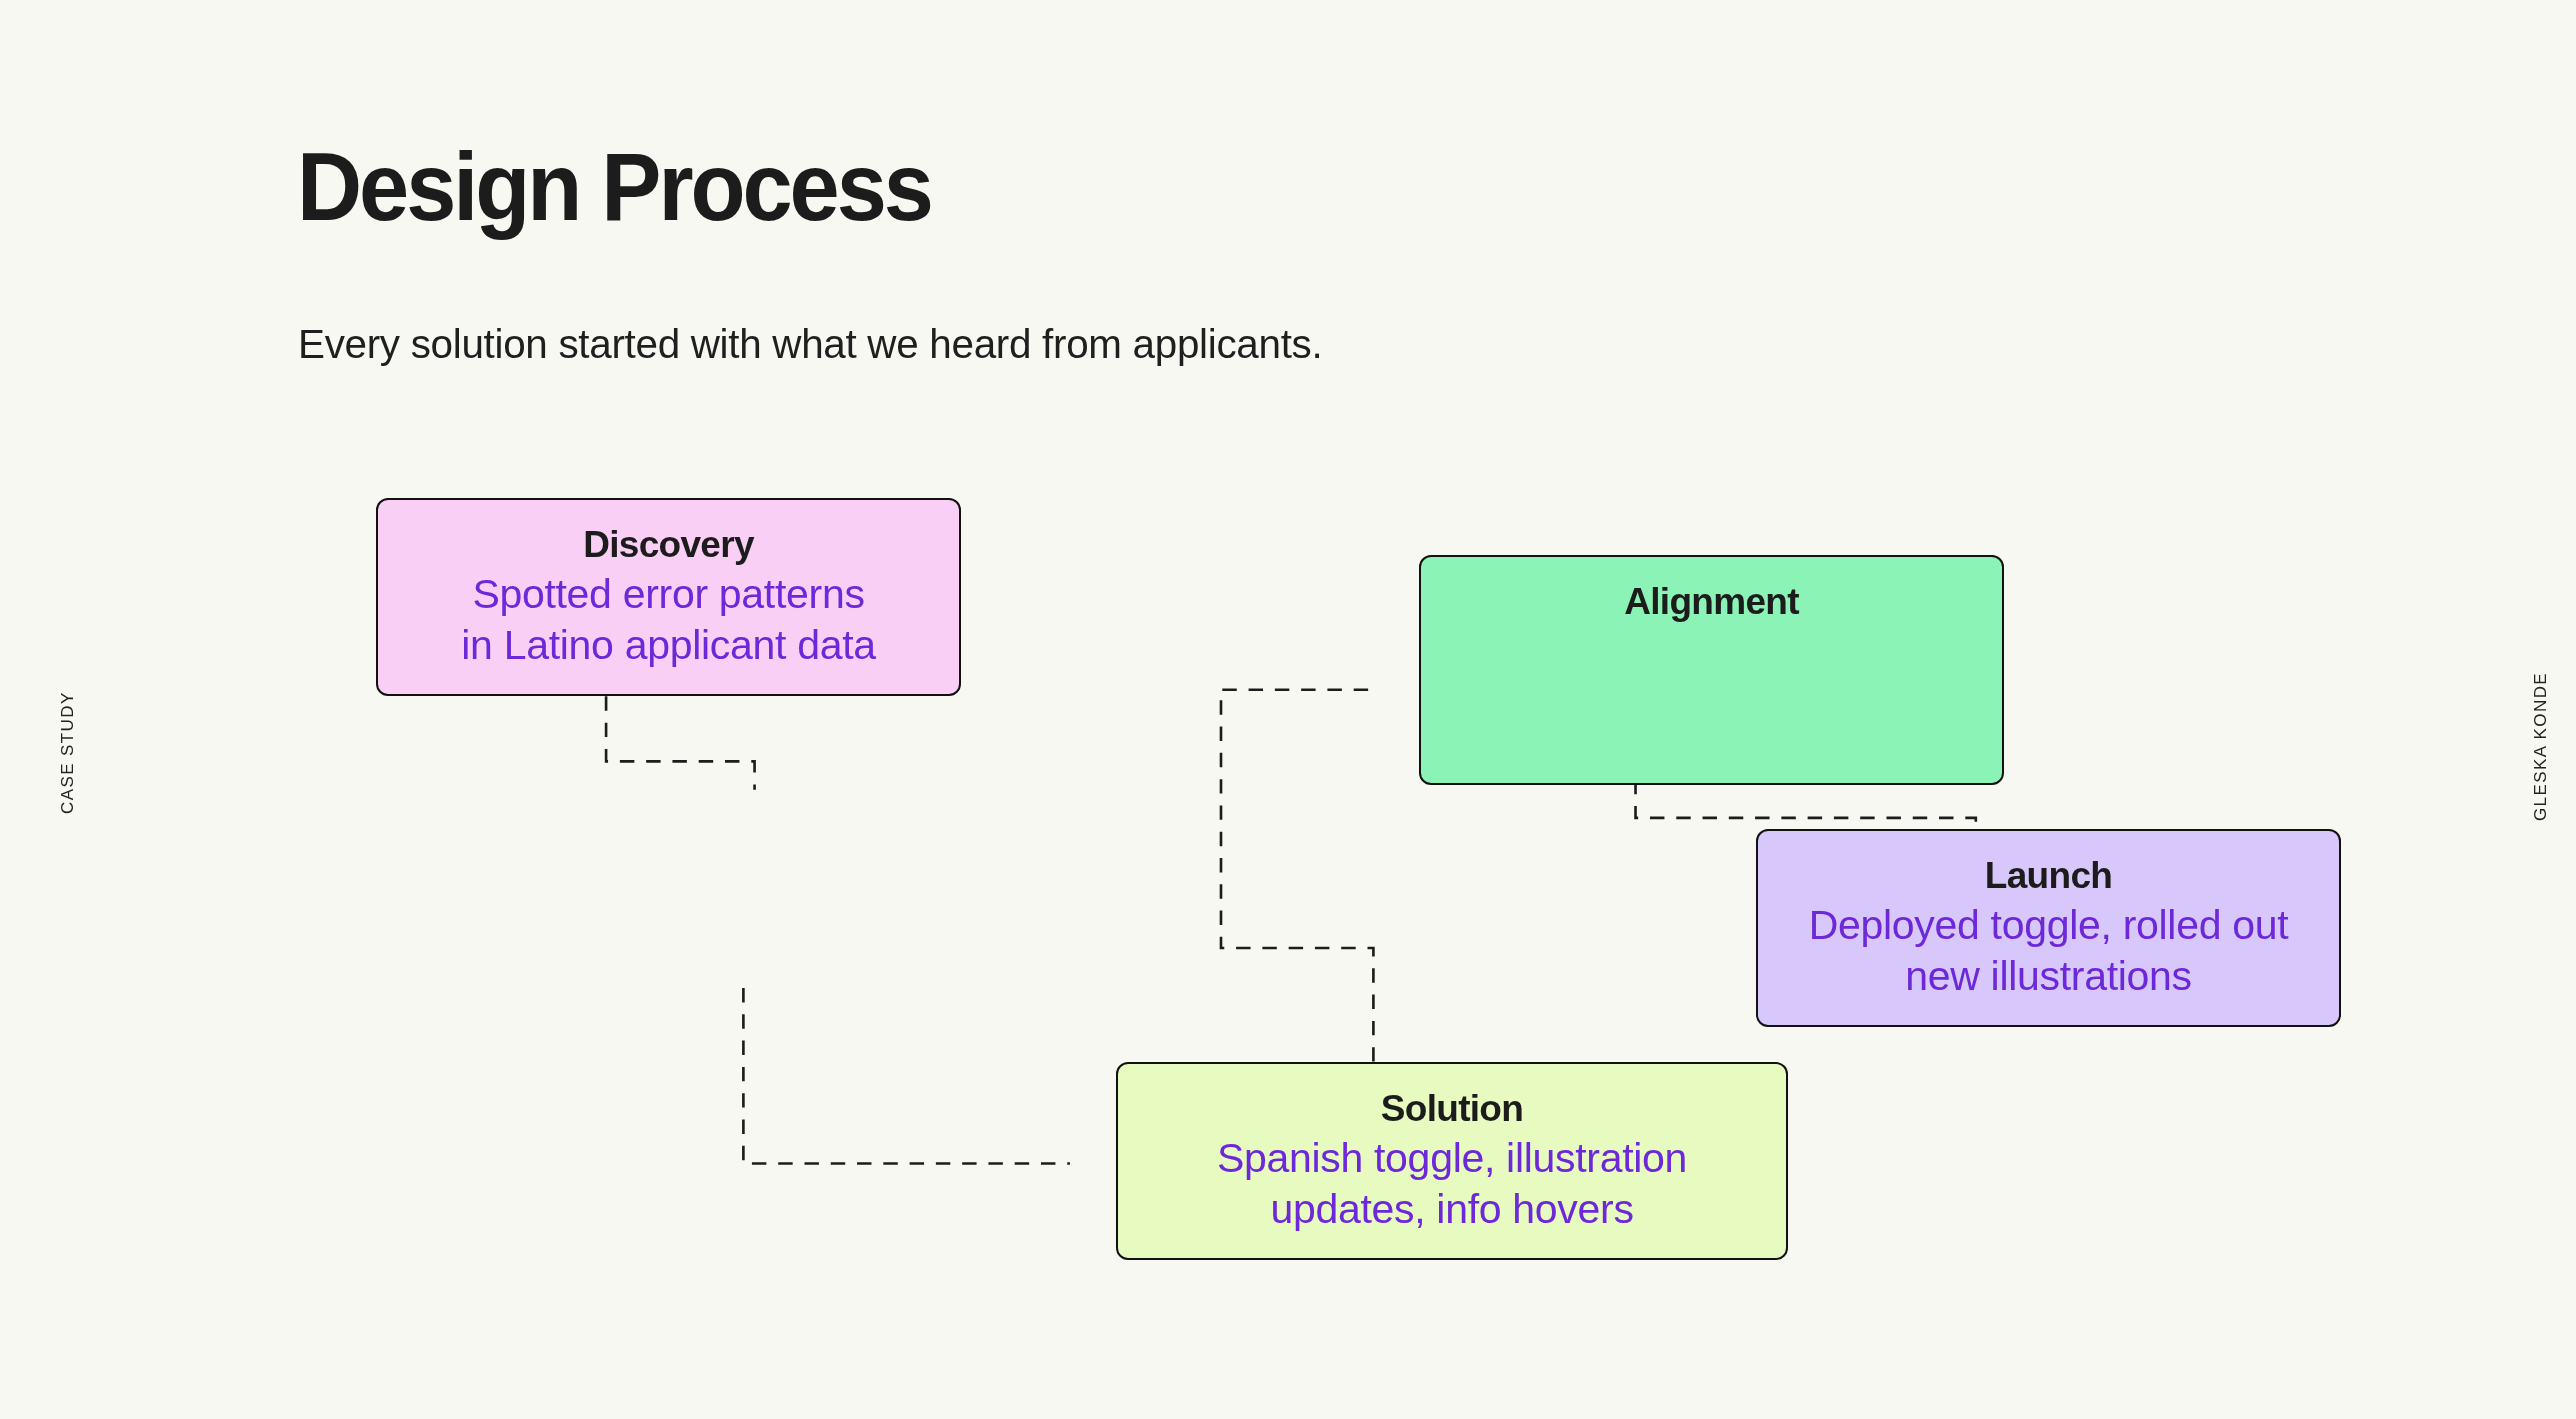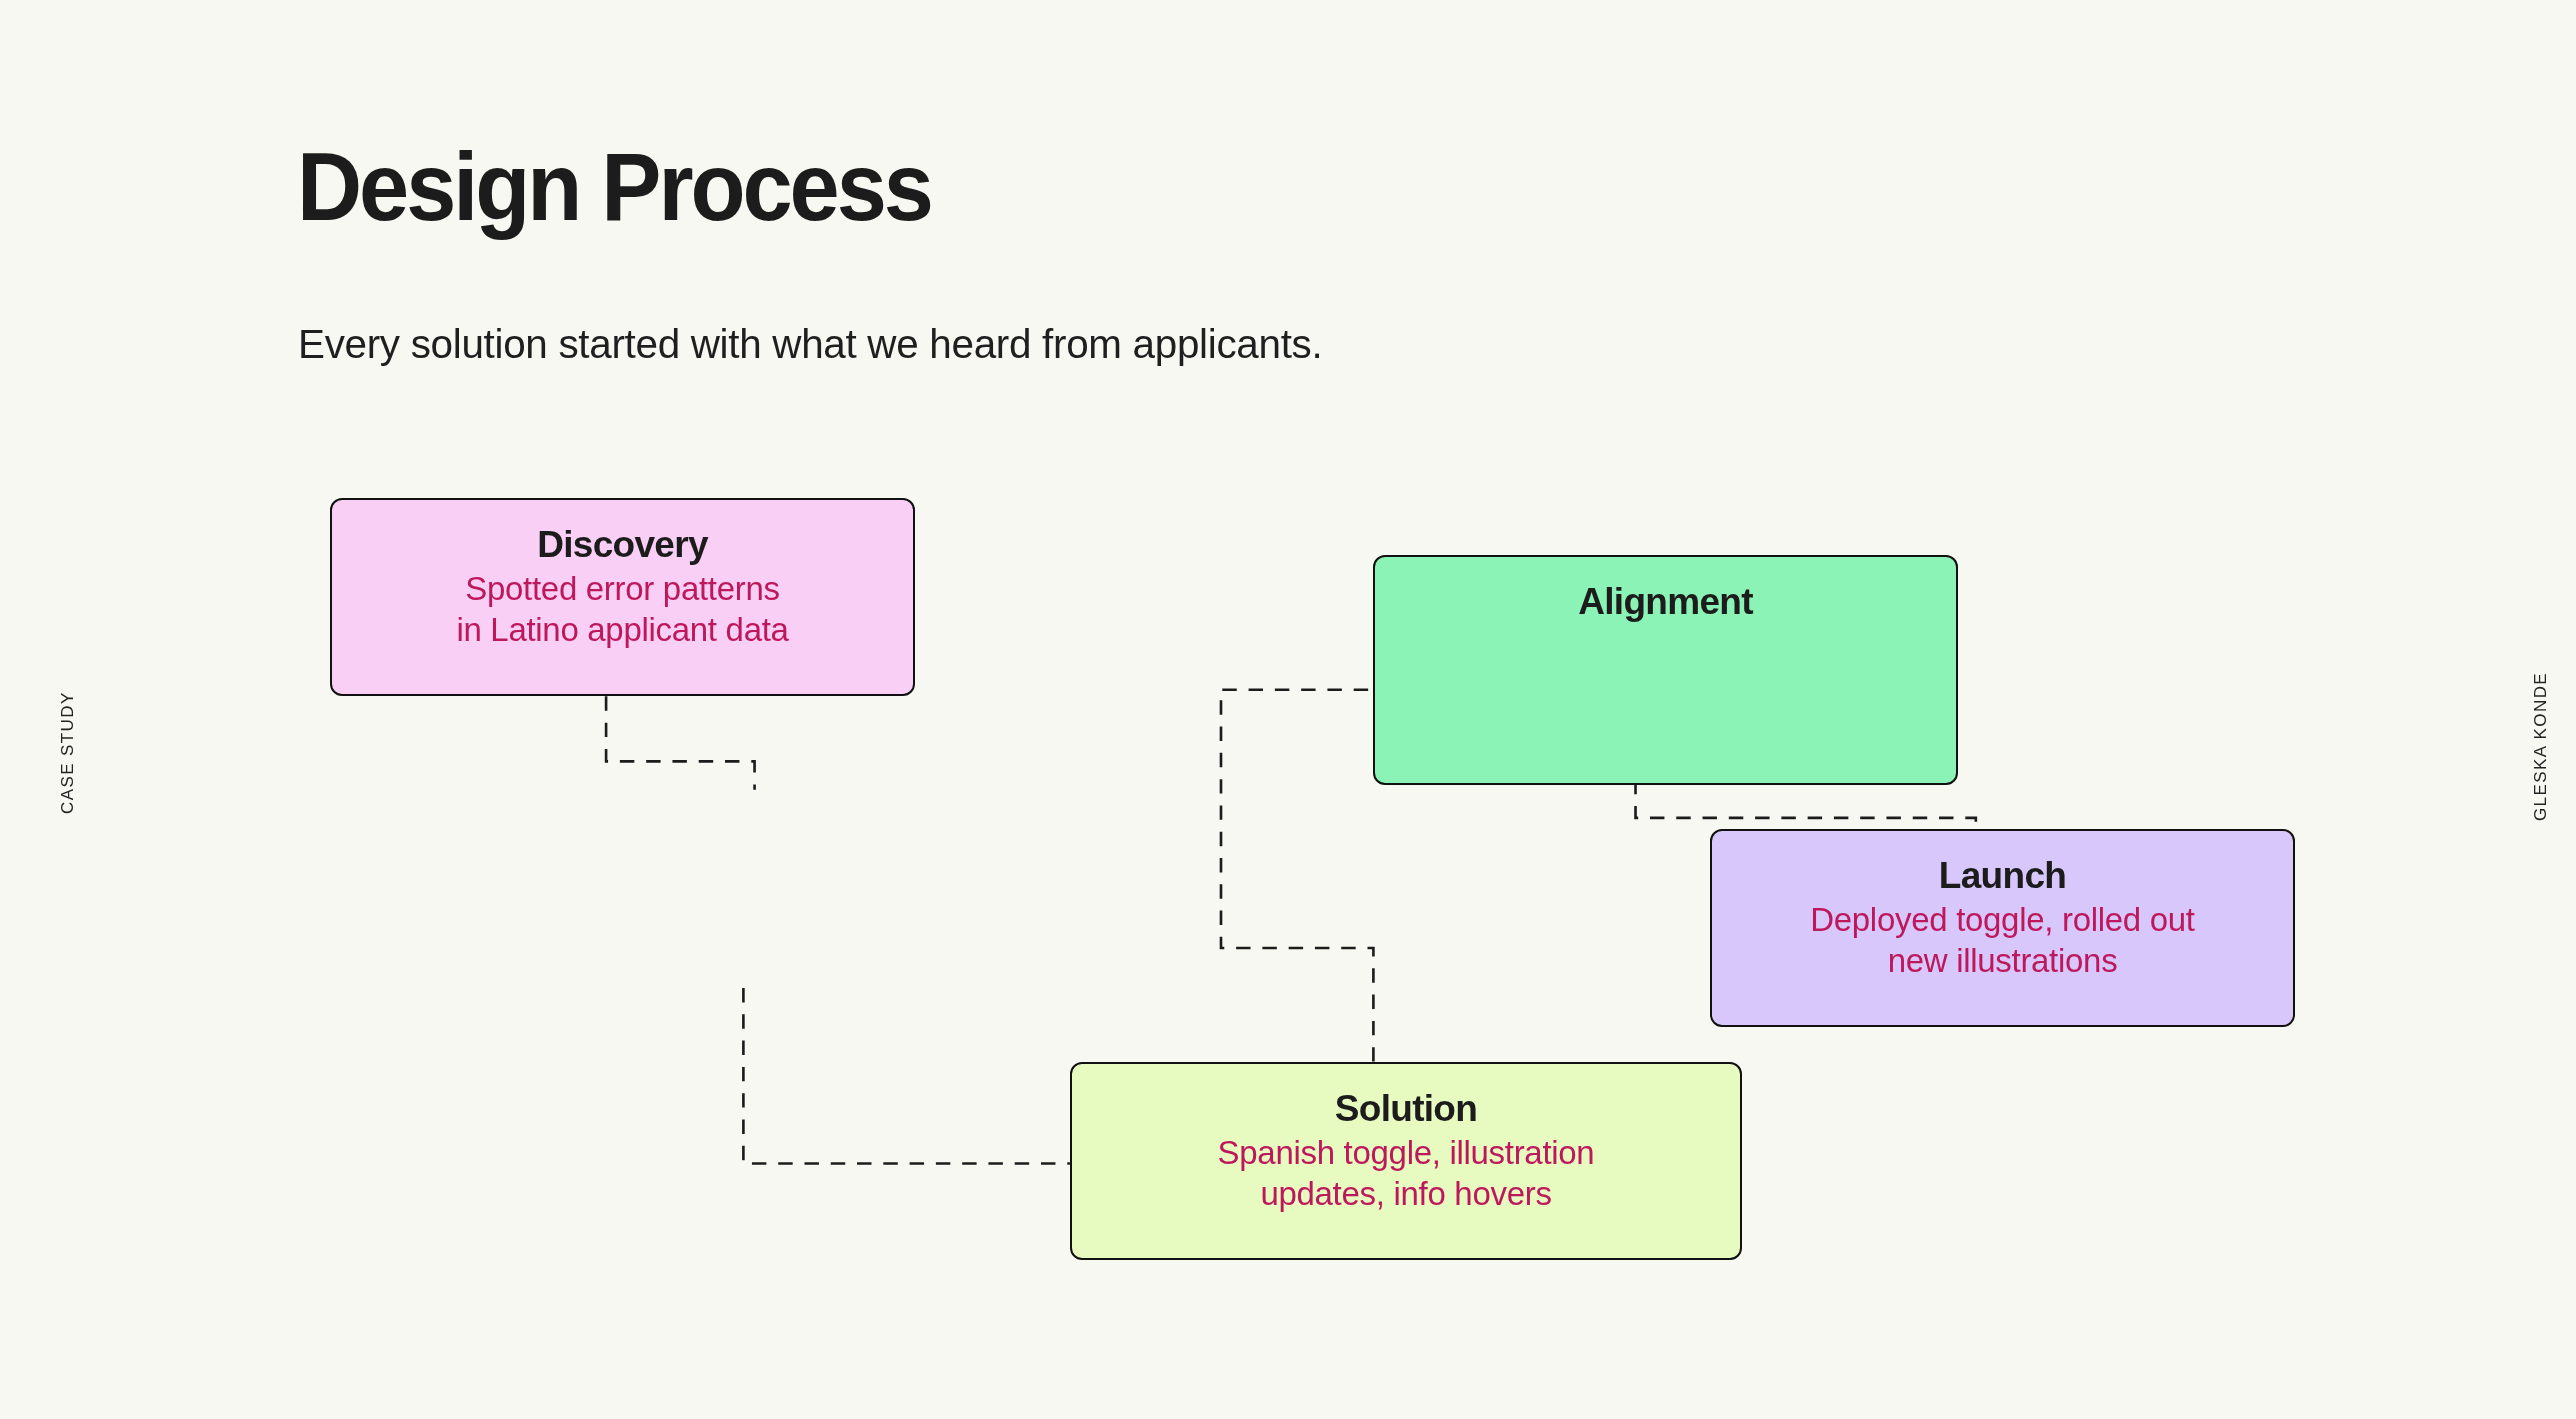--- a/index.html
+++ b/index.html
@@ -83,36 +83,37 @@
     stroke-dasharray: 22 18;
   }
 
   
   .card {
     position: absolute;
     box-sizing: border-box;
     border: 2.6px solid #111111;
     border-radius: 12px;
     padding: 24px 26px 20px 26px;
+    margin-left: 46px;
   }
   .card-title {
     font-size: 37px;
     font-weight: 700;
     letter-spacing: -0.7px;
     line-height: 1.12;
     margin: 0 0 4px 0;
     color: #1c1c1c;
     white-space: nowrap;
   }
   .card-body {
-    font-size: 33px;
+    font-size: 41px;
     font-weight: 400;
     letter-spacing: -0.3px;
     line-height: 1.23;
-    color: #be185d;
+    color: #6d28d9;
     white-space: pre-line;
   }
 
   #card-discovery {
     left: 330px;  top: 498px;  width: 585px;  height: 198px;
     background: #f9cff5;
   }
   #card-research {
     left: 447px;  top: 790px; width: 585px;  height: 198px;
     background: #c7e2f7;

